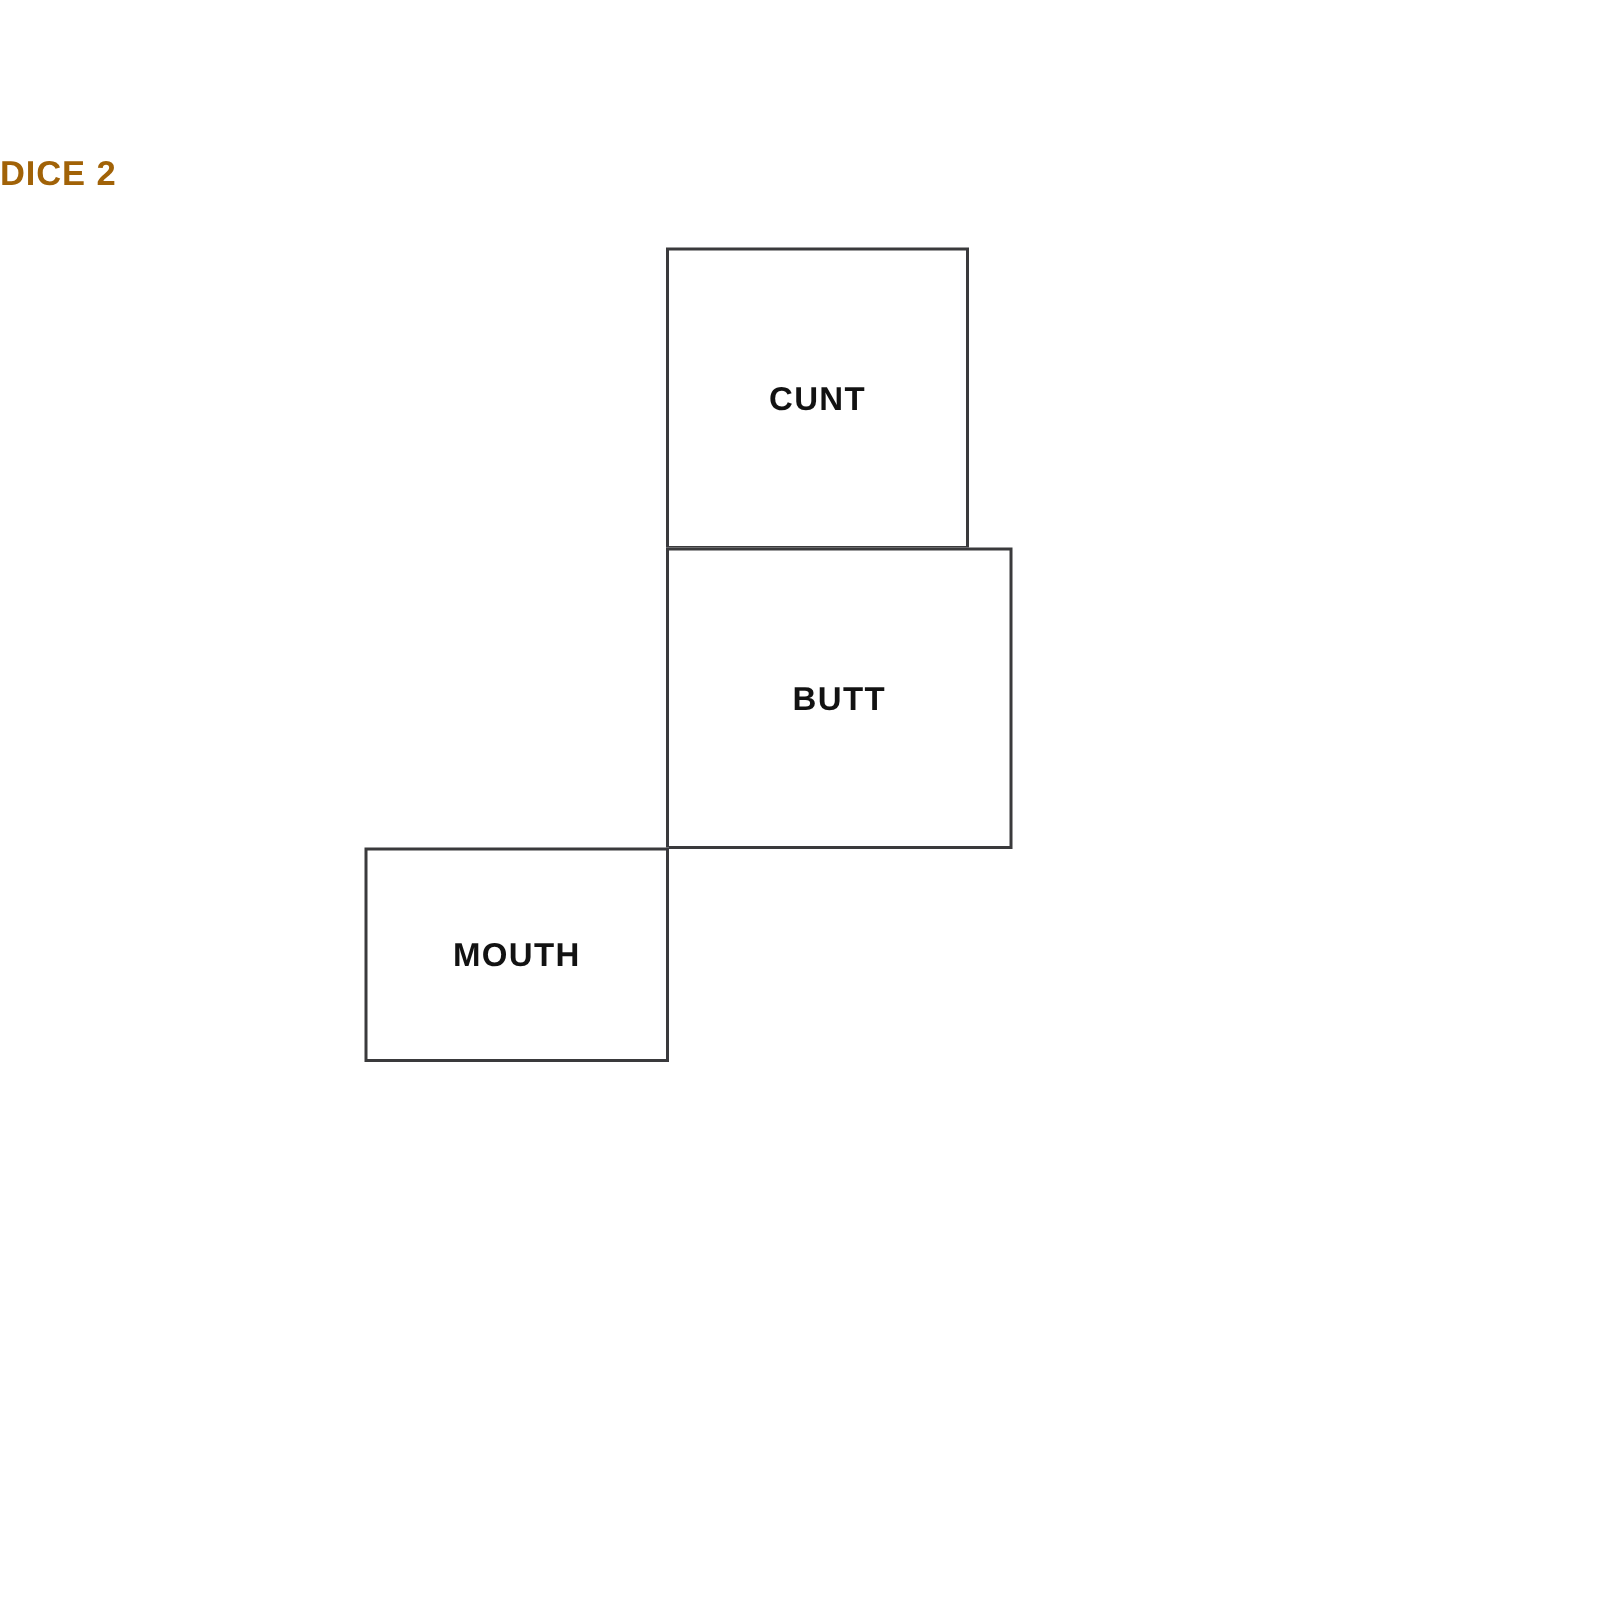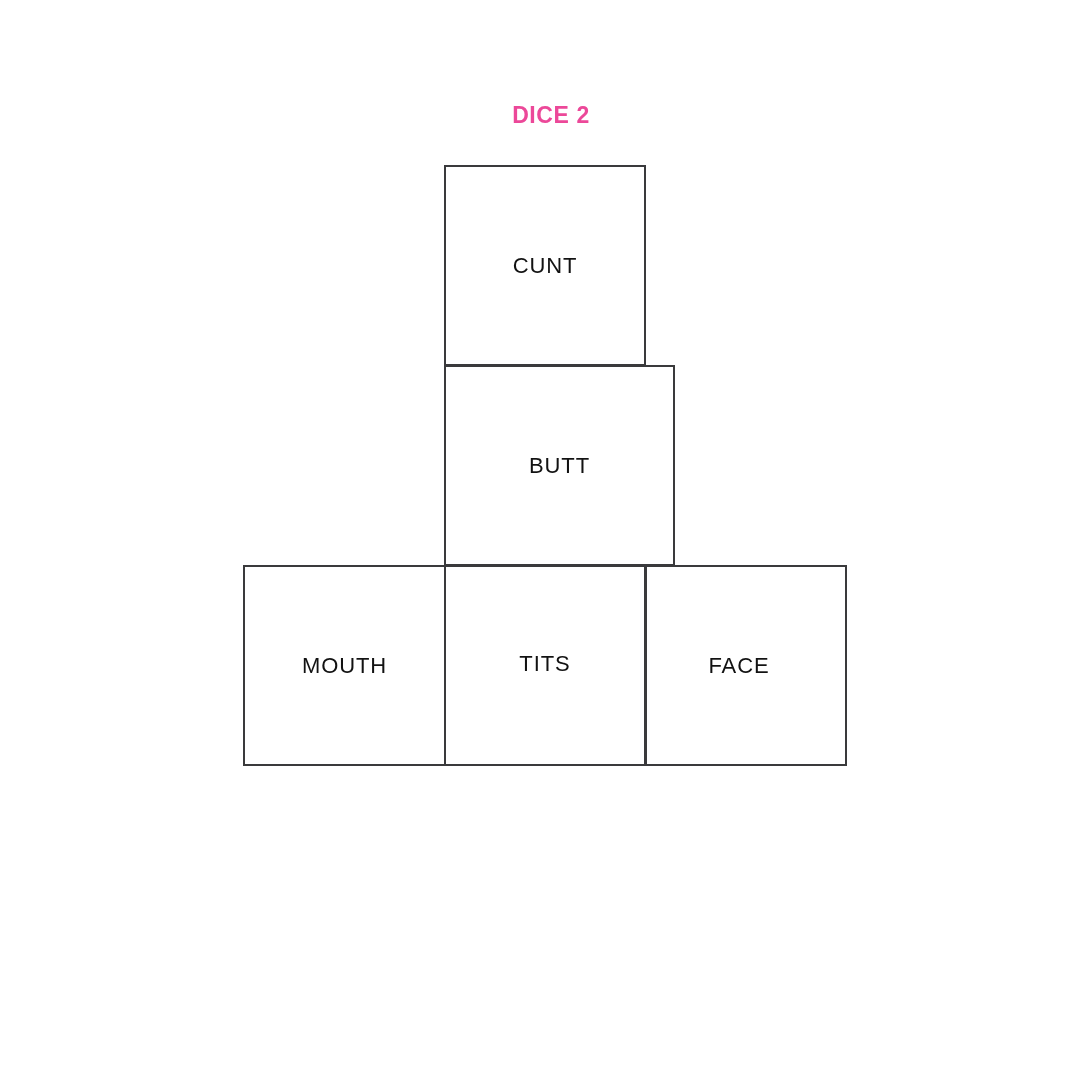--- a/index.html
+++ b/index.html
@@ -19,27 +19,26 @@
     width: 1082px;
     height: 1082px;
     background: #ffffff;
   }
 
   .title {
     position: absolute;
     left: 0;
     right: 0;
     top: 104px;
-    text-align: center;
+    text-align: left;
     font-size: 23px;
     font-weight: 700;
     letter-spacing: 0.6px;
-    color: #ec4899;
+    color: #a16207;
     line-height: 1;
-    margin-left: 20px;
   }
 
   
   .net {
     position: absolute;
     left: 243px;
     top: 165px;
     width: 604px;
     height: 801px;
   }
@@ -49,37 +48,37 @@
     box-sizing: border-box;
     border: 2px solid #3a3a3c;
     background: #ffffff;
     display: flex;
     align-items: center;
     justify-content: center;
   }
 
   .face .face-label {
     font-size: 22px;
-    font-weight: 400;
+    font-weight: 700;
     letter-spacing: 0.9px;
     color: #121212;
     text-align: center;
     line-height: 1;
     -webkit-user-select: none;
     user-select: none;
   }
 
   
   
   .face-top      { left: 201px; top: 0px;   width: 202px; height: 201px; }
   .face-upmid    { left: 201px; top: 200px; width: 231px; height: 201px; }
   .face-center   { left: 201px; top: 400px; width: 202px; height: 201px; }
   .face-bottom   { left: 201px; top: 600px; width: 202px; height: 201px; }
   
-  .face-left     { left: 0px;   top: 400px; width: 203px; height: 201px; justify-content: center; }
+  .face-left     { left: 0px;   top: 400px; width: 203px; height: 143px; justify-content: center; }
   .face-right    { left: 402px; top: 400px; width: 202px; height: 201px; }
 
   
   .face-bottom .face-label { transform: translateY(10px); }
   .face-right  .face-label { transform: translateX(-7px); }
   .face-center .face-label { transform: translateY(-2px); }
 </style>
 </head>
 <body>
 
@@ -94,23 +93,17 @@
     </div>
 
     <div class="face face-upmid">
       <span class="face-label">BUTT</span>
     </div>
 
     <div class="face face-left">
       <span class="face-label">MOUTH</span>
     </div>
 
-    <div class="face face-center">
-      <span class="face-label">TITS</span>
-    </div>
 
-    <div class="face face-right">
-      <span class="face-label">FACE</span>
-    </div>
 
 
   </div>
 </div>
 
 </body></html>

